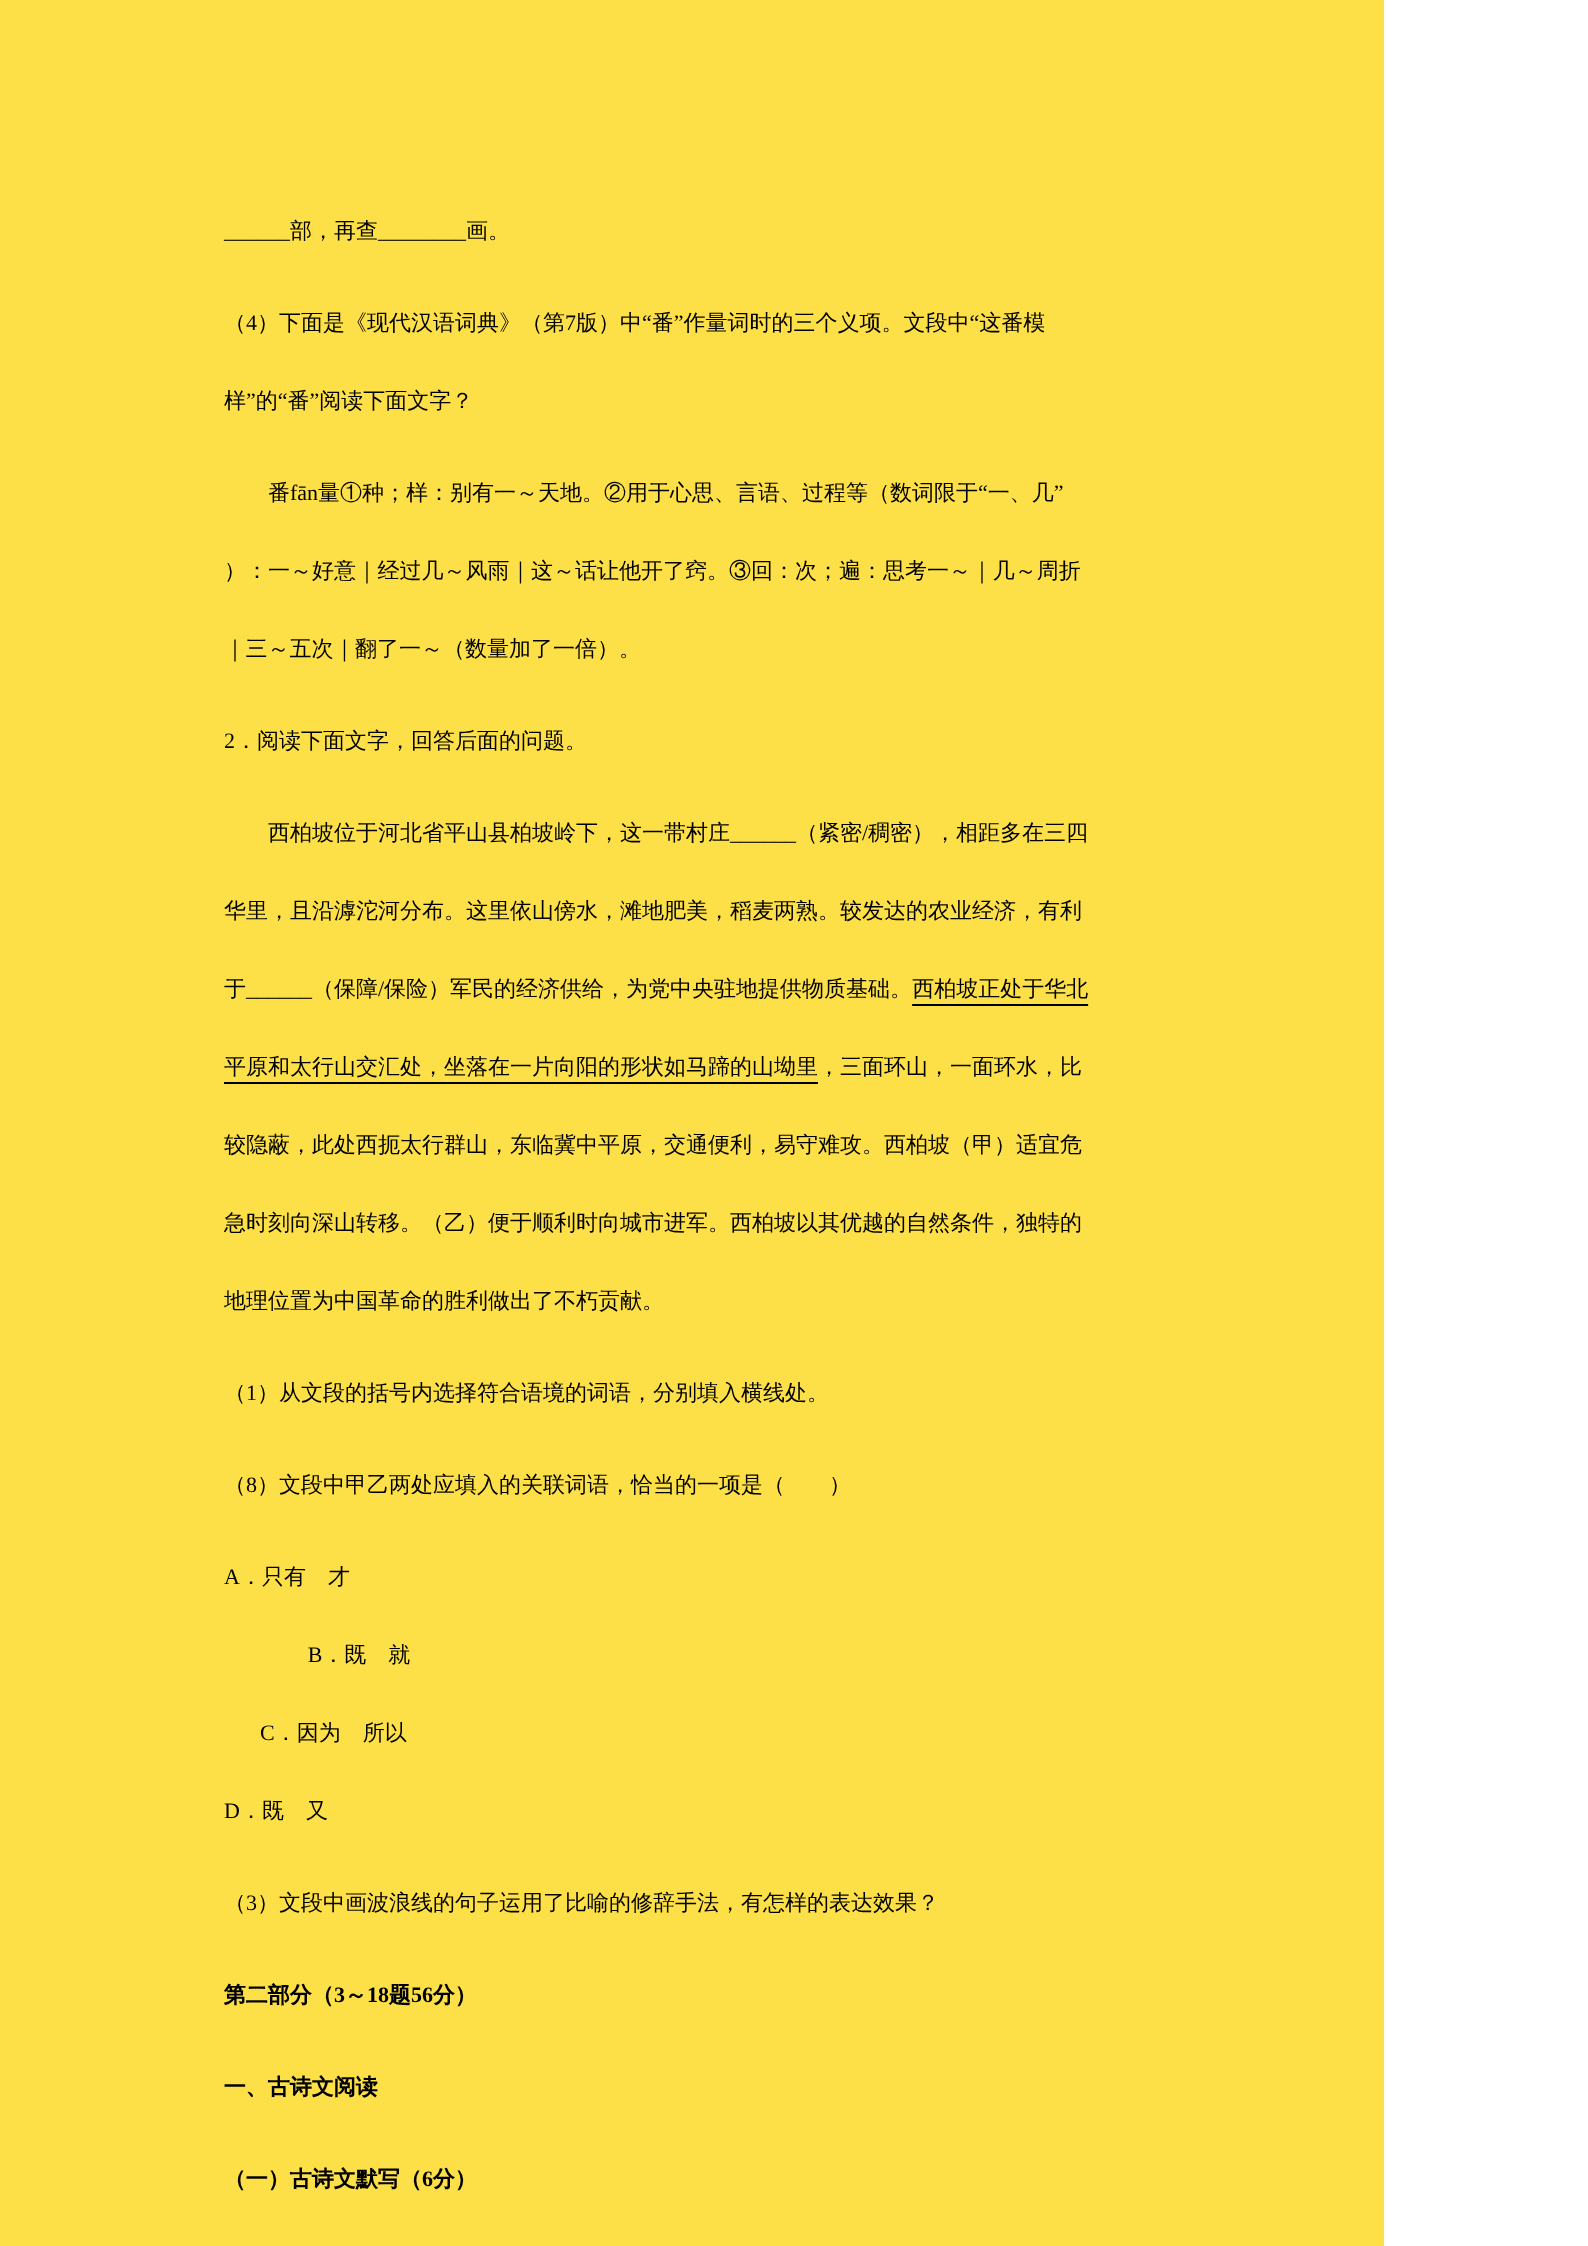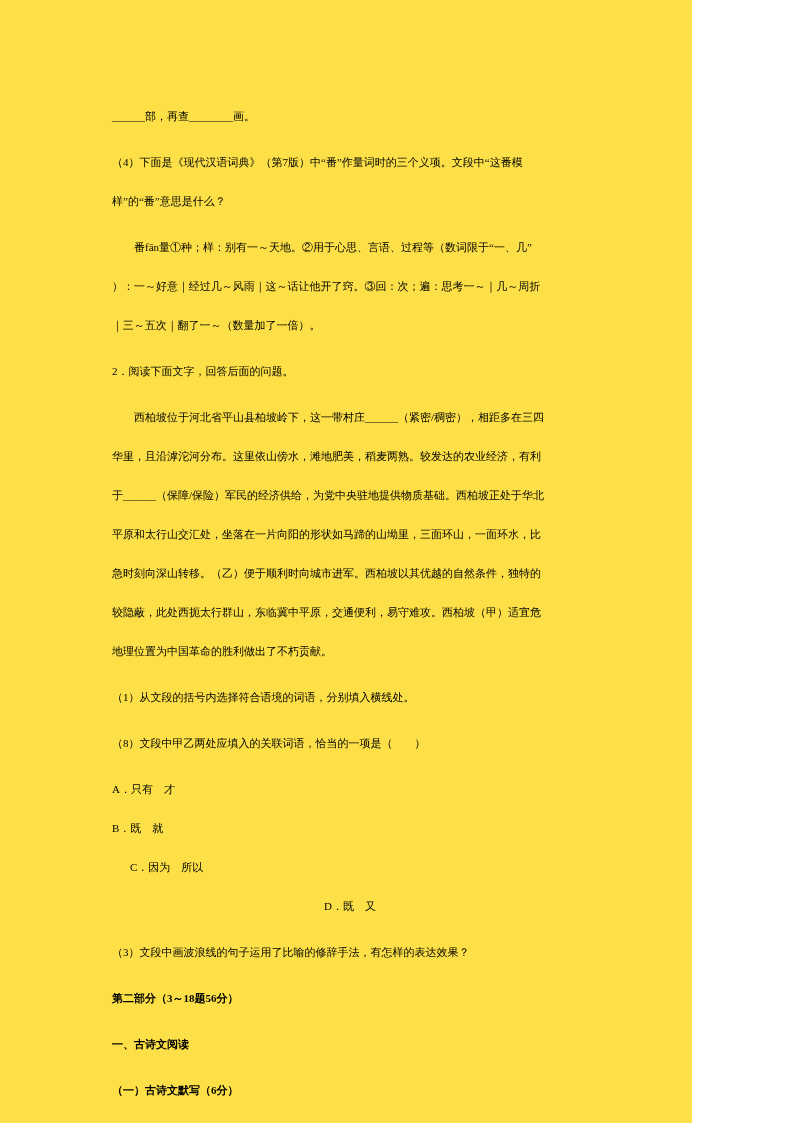--- a/index.html
+++ b/index.html
@@ -32,64 +32,65 @@
   .para.indent .line:first-child {
     text-indent: 2em;
   }
   .para.bold {
     font-weight: bold;
   }
   .para.center {
     text-align: left;
   }
   .u {
+    text-decoration: underline;
     text-underline-offset: 4px;
   }
   .options {
     display: flex;
     line-height: 39px;
     white-space: pre;
     flex-direction: column;
   }
   .opt-a { width: 130px; }
-  .opt-b { width: 135px; }
+  .opt-b { width: 135px; text-align: center; }
   .opt-c { width: 133px; margin-left: 18px; }
-  .opt-d { flex: 1; text-align: center; }
+  .opt-d { flex: 1; }
 </style>
 </head>
 <body>
 
 <div class="page">
 
   <div class="para">
     <div class="line">______部，再查________画。</div>
   </div>
 
   <div class="para">
     <div class="line">（4）下面是《现代汉语词典》（第7版）中“番”作量词时的三个义项。文段中“这番模</div>
-    <div class="line">样”的“番”意思是什么？</div>
+    <div class="line">样”的“番”阅读下面文字？</div>
   </div>
 
   <div class="para indent">
     <div class="line">番fān量①种；样：别有一～天地。②用于心思、言语、过程等（数词限于“一、几”</div>
     <div class="line">）：一～好意｜经过几～风雨｜这～话让他开了窍。③回：次；遍：思考一～｜几～周折</div>
     <div class="line">｜三～五次｜翻了一～（数量加了一倍）。</div>
   </div>
 
   <div class="para">
     <div class="line">2．阅读下面文字，回答后面的问题。</div>
   </div>
 
   <div class="para indent">
     <div class="line">西柏坡位于河北省平山县柏坡岭下，这一带村庄______（紧密/稠密），相距多在三四</div>
     <div class="line">华里，且沿滹沱河分布。这里依山傍水，滩地肥美，稻麦两熟。较发达的农业经济，有利</div>
     <div class="line"><span>于______（保障/保险）军民的经济供给，为党中央驻地提供物质基础。</span><span class="u">西柏坡正处于华北</span></div>
     <div class="line"><span class="u">平原和太行山交汇处，坐落在一片向阳的形状如马蹄的山坳里</span><span>，三面环山，一面环水，比</span></div>
+    <div class="line">较隐蔽，此处西扼太行群山，东临冀中平原，交通便利，易守难攻。西柏坡（甲）适宜危</div>
     <div class="line">急时刻向深山转移。（乙）便于顺利时向城市进军。西柏坡以其优越的自然条件，独特的</div>
-    <div class="line">较隐蔽，此处西扼太行群山，东临冀中平原，交通便利，易守难攻。西柏坡（甲）适宜危</div>
     <div class="line">地理位置为中国革命的胜利做出了不朽贡献。</div>
   </div>
 
   <div class="para">
     <div class="line">（1）从文段的括号内选择符合语境的词语，分别填入横线处。</div>
   </div>
 
   <div class="para">
     <div class="line">（8）文段中甲乙两处应填入的关联词语，恰当的一项是（　　）</div>
   </div>

